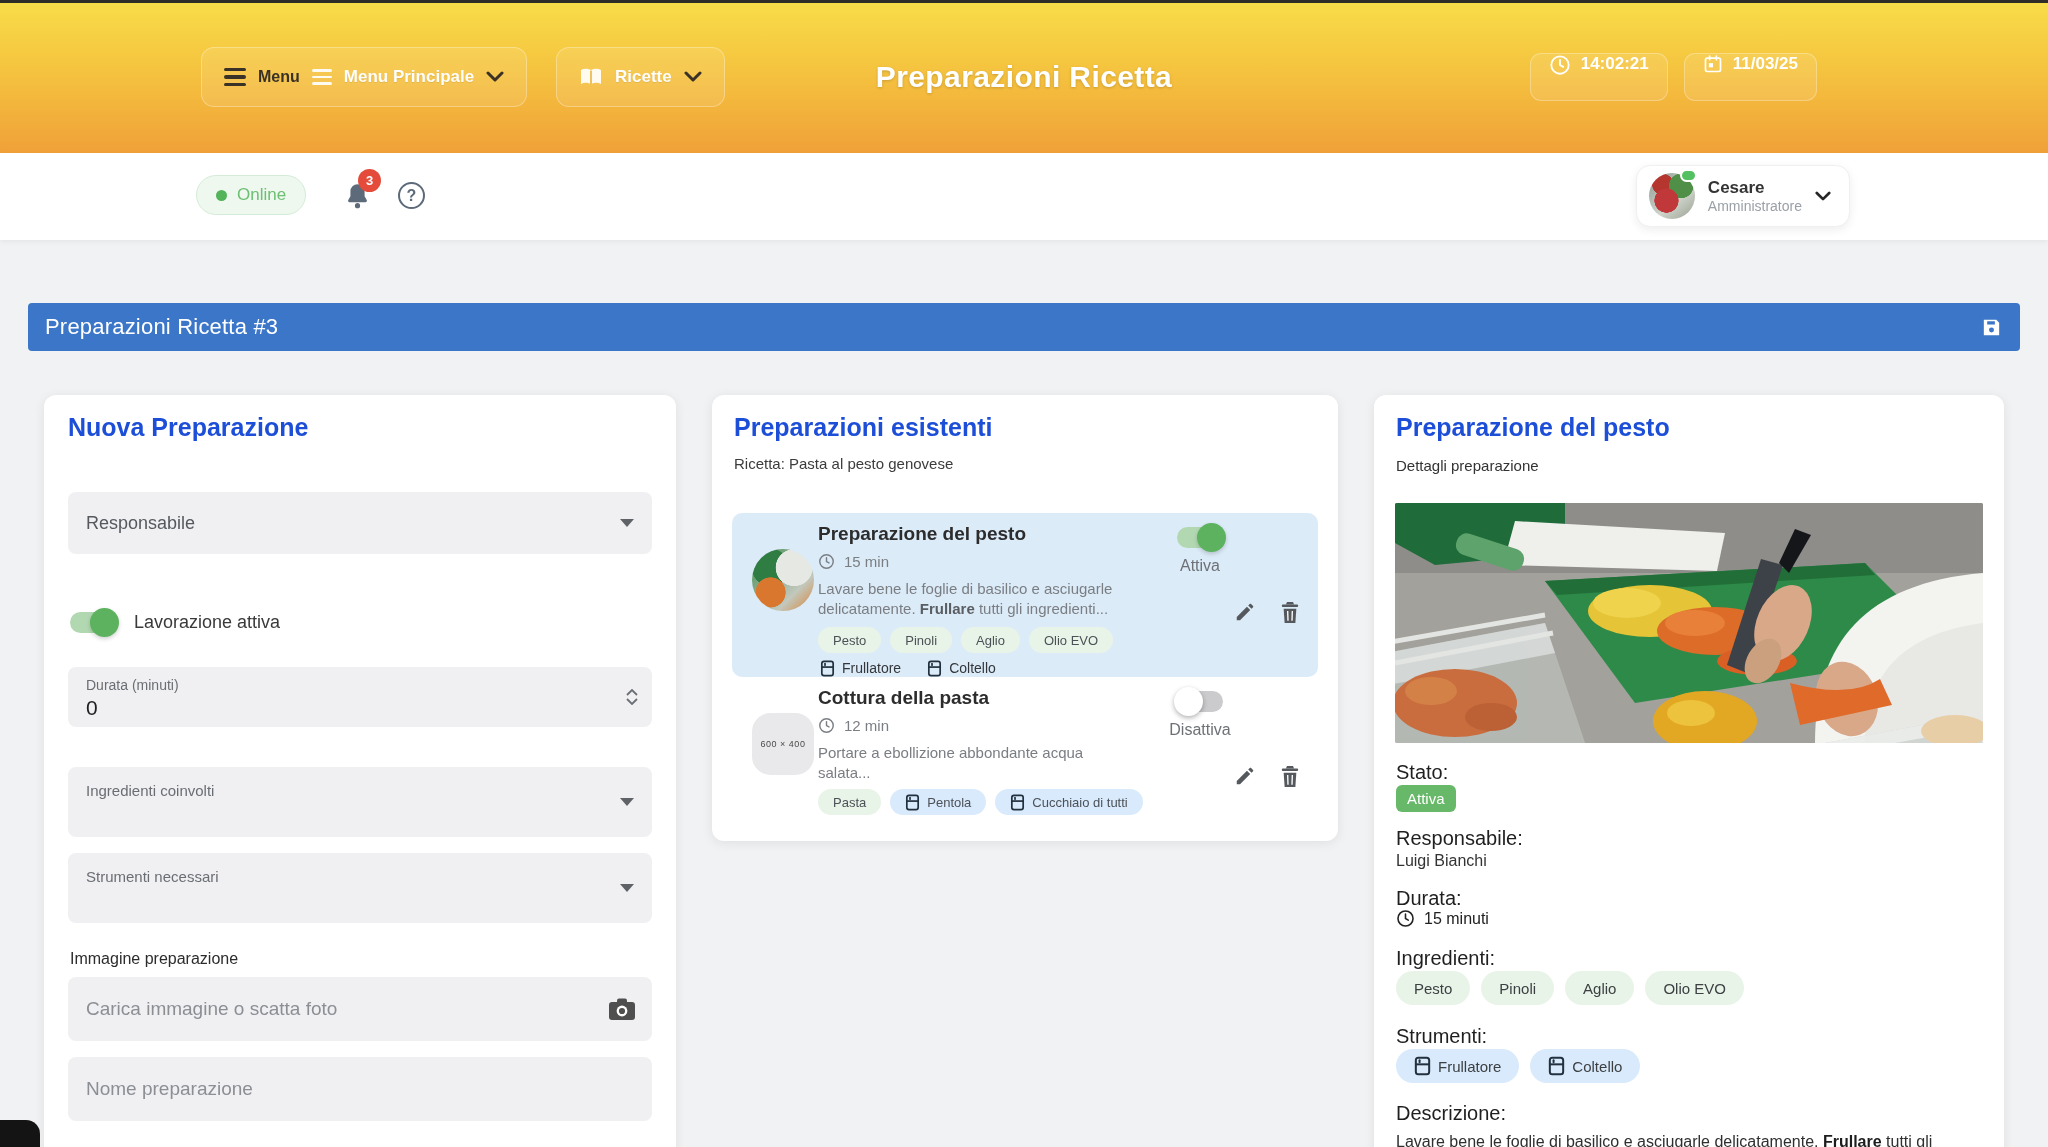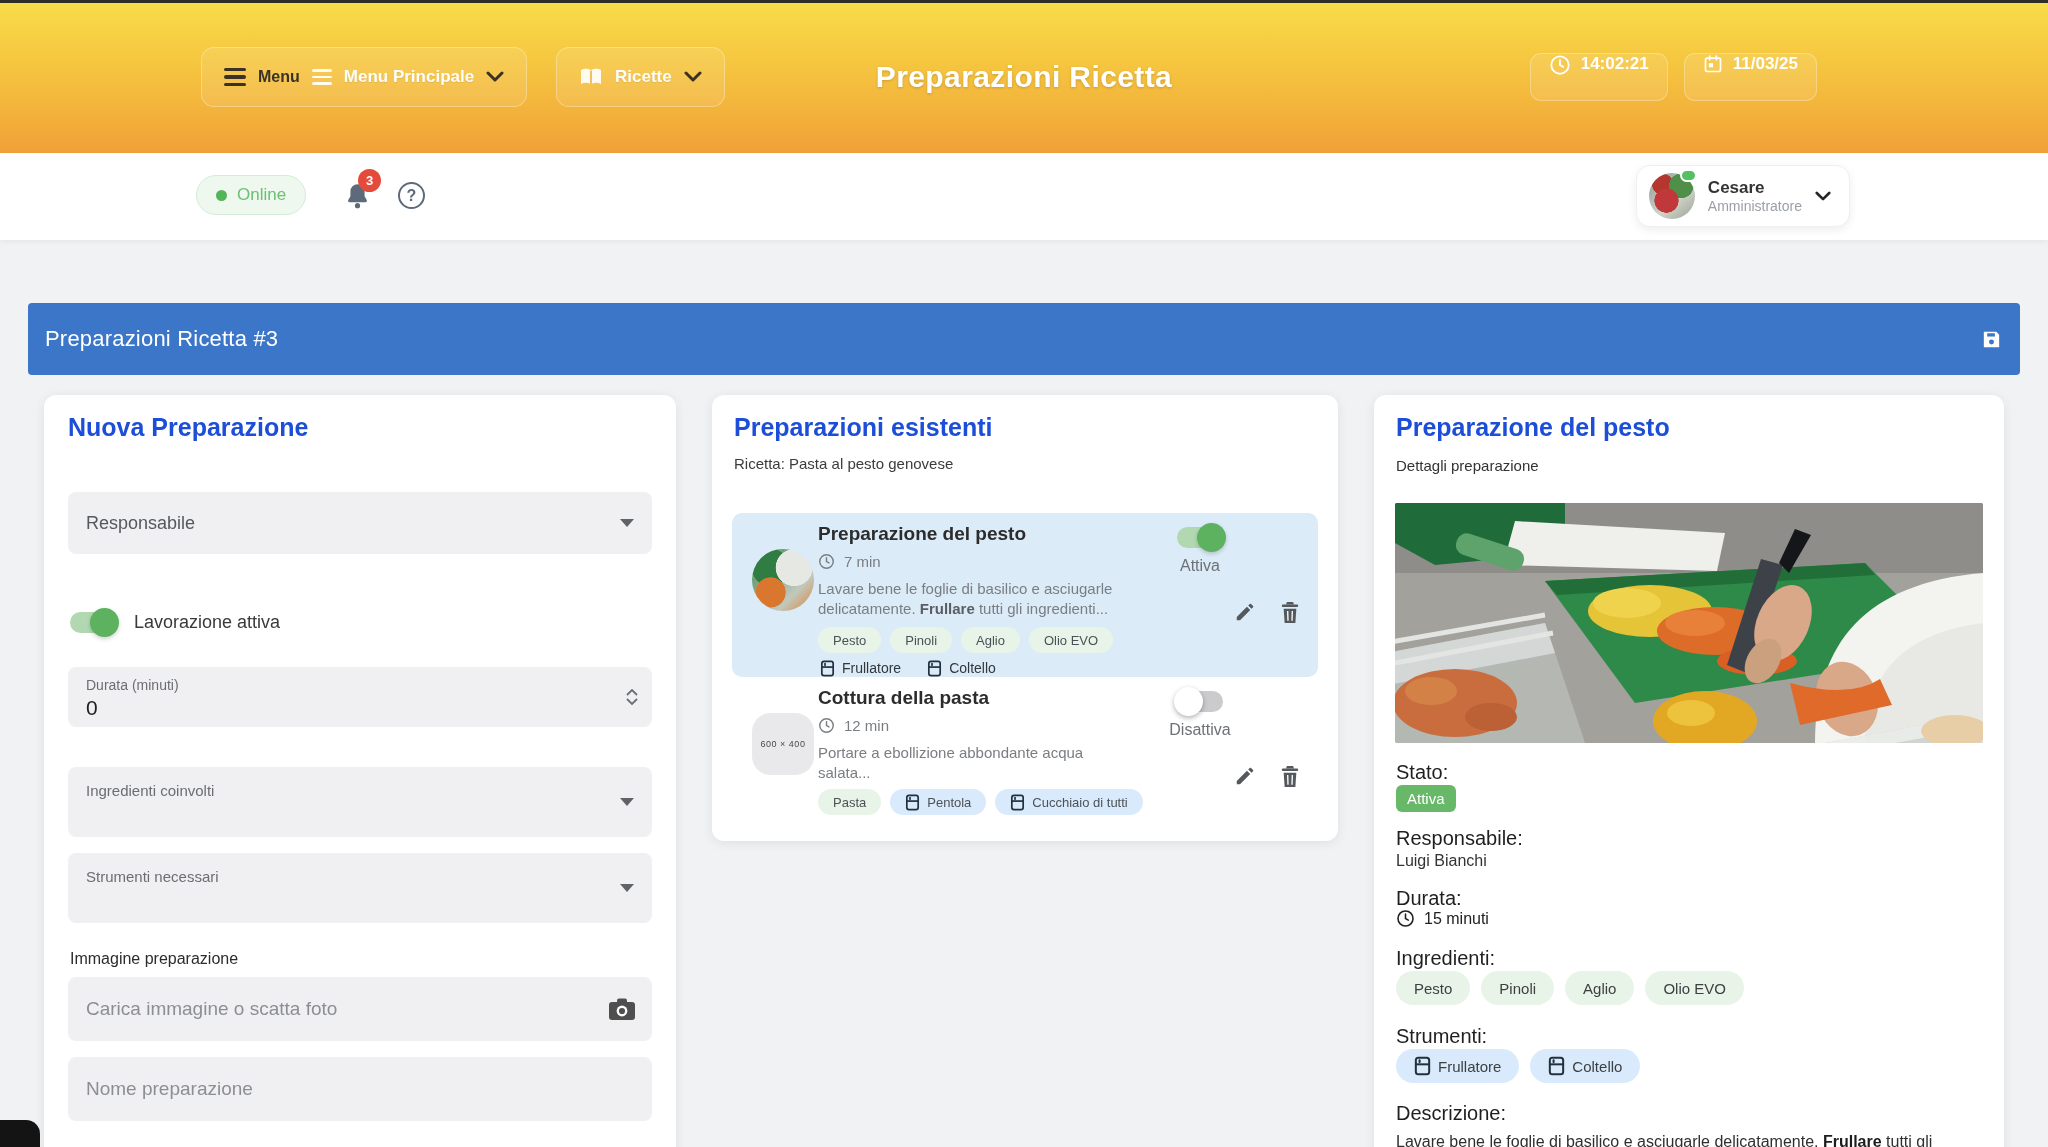--- a/index.html
+++ b/index.html
@@ -51,21 +51,21 @@
             background:radial-gradient(circle at 38% 60%, #c1383b 0 30%, transparent 31%),
                        radial-gradient(circle at 70% 28%, #4f8f47 0 26%, transparent 27%),
                        radial-gradient(circle at 30% 25%, #b5352f 0 22%, transparent 23%),
                        linear-gradient(140deg,#8d9a92,#cfd4cc 60%,#9aa08f); }
   .avatar .status { position:absolute; top:-4px; right:-2px; width:17px; height:13px; border-radius:8px;
                     background:#53c162; border:2px solid #fff; }
   .uname { font-size:17px; font-weight:700; color:#343434; line-height:1.2; }
   .urole { font-size:14px; color:#9aa0a6; }
 
   
-  .banner { position:absolute; left:28px; right:28px; top:303px; height:72px; background:#3b76c8;
+  .banner { position:absolute; left:28px; right:28px; top:303px; height:48px; background:#3b76c8;
             border-radius:4px; display:flex; align-items:center; padding:0 17px; }
   .banner .btext { color:#fff; font-size:22px; font-weight:400; letter-spacing:.2px; }
   .banner .saveicon { margin-left:auto; cursor:pointer; display:flex; }
 
   
   .card { position:absolute; top:395px; background:#fff; border-radius:12px;
           box-shadow:0 2px 12px rgba(0,0,0,0.08); }
   .card h2 { position:absolute; left:24px; top:18px; font-size:25px; font-weight:600; color:#1d4ed8; }
   #card-new   { left:44px;  width:632px; height:800px; }
   #card-exist { left:712px; width:626px; height:446px; }
@@ -300,21 +300,21 @@
     <div class="subtitle">Ricetta: Pasta al pesto genovese</div>
 
     <div class="prep-row selected" style="top:118px;">
       <span class="row-avatar"></span>
       <div class="row-title">Preparazione del pesto</div>
       <div class="row-time">
         <svg width="17" height="17" viewBox="0 0 24 24">
           <circle cx="12" cy="12" r="9.5" fill="none" stroke="#7a7e83" stroke-width="2"></circle>
           <polyline points="12,6.5 12,12 15.5,14" fill="none" stroke="#7a7e83" stroke-width="2" stroke-linecap="round"></polyline>
         </svg>
-        <span>7 min</span>
+        <span>15 min</span>
       </div>
       <div class="row-desc"><span>Lavare bene le foglie di basilico e asciugarle delicatamente. </span><b>Frullare</b><span> tutti gli ingredienti...</span></div>
       <div class="chips" style="top:114px;">
         <span class="chip green">Pesto</span>
         <span class="chip green">Pinoli</span>
         <span class="chip green">Aglio</span>
         <span class="chip green">Olio EVO</span>
       </div>
       <div class="chips" style="top:142px; gap:22px;">
         <span class="chip bare">

